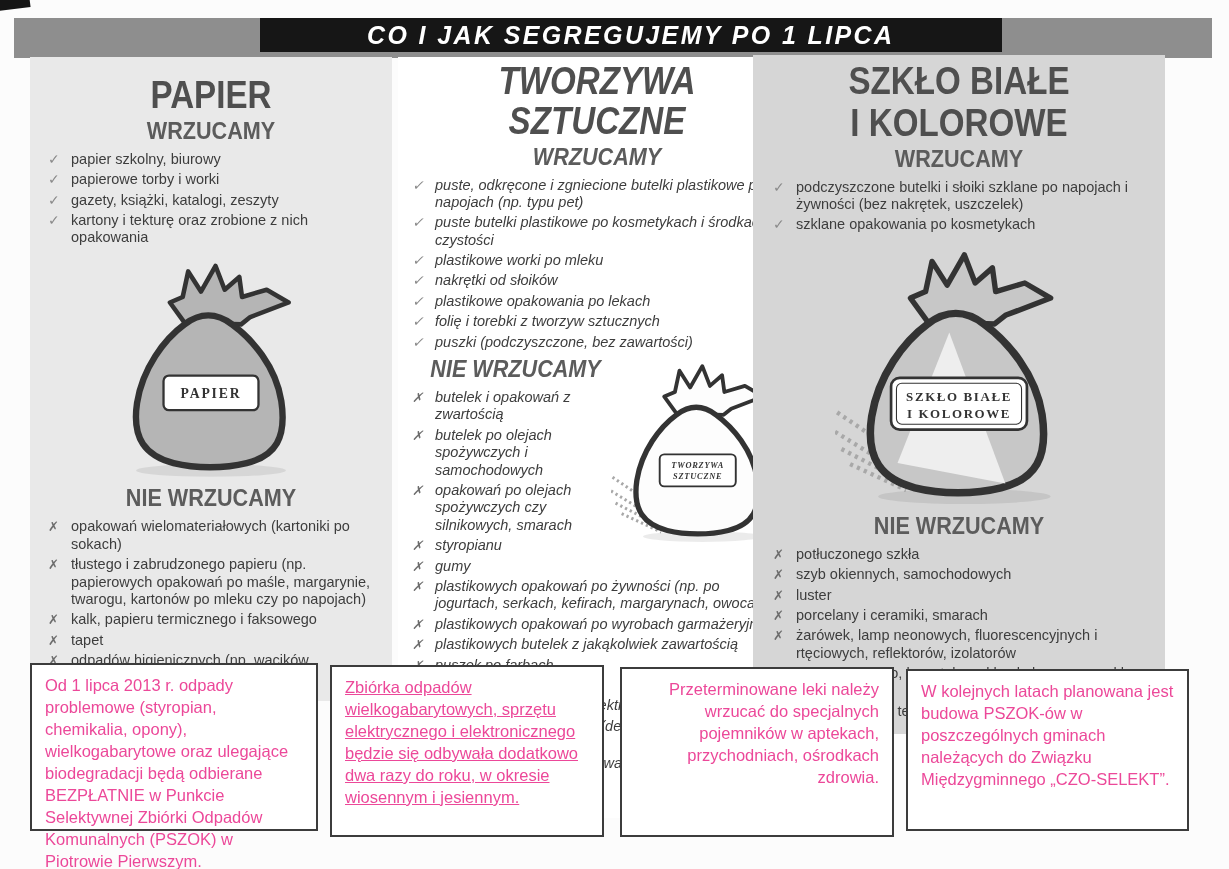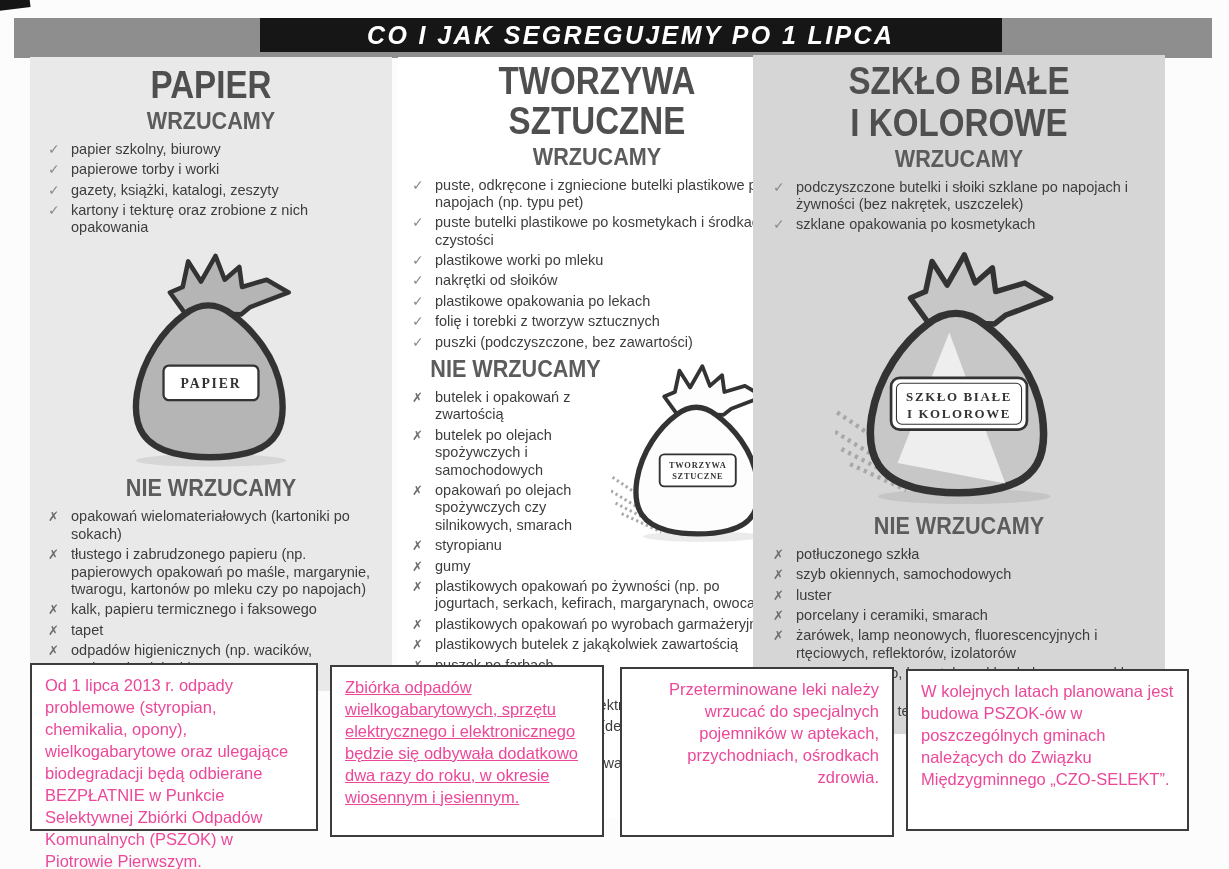--- a/index.html
+++ b/index.html
@@ -8,22 +8,22 @@
     background:#fcfcfc;font-family:"Liberation Sans",sans-serif;
   }
   
   .artifact-tl{position:absolute;left:-4px;top:-2px;width:34px;height:11px;background:#151515;transform:rotate(-7deg);}
   
   .banner{position:absolute;left:14px;top:18px;width:1198px;height:40px;background:#8e8e8e;}
   .banner-block{position:absolute;left:246px;top:0;width:742px;height:34px;background:#161616;display:flex;align-items:center;justify-content:center;}
   .banner-title{color:#ffffff;font-weight:bold;font-style:italic;font-size:26px;letter-spacing:2.5px;white-space:nowrap;transform:scaleX(.96);}
   
   .col{position:absolute;box-sizing:border-box;}
-  #col-papier{left:30px;top:57px;width:362px;min-height:593px;background:#e9e9e9;padding:4px 14px 10px;}
-  #col-tworzywa{left:398px;top:57px;width:398px;background:#ffffff;padding:0 10px;}
+  #col-papier{left:30px;top:57px;width:362px;min-height:593px;background:#e9e9e9;padding:14px 14px 10px;}
+  #col-tworzywa{left:398px;top:57px;width:398px;background:#ffffff;padding:0 10px;font-style:italic;}
   #col-szklo{left:753px;top:55px;width:412px;min-height:597px;background:#d6d6d6;padding:4px 16px 10px;}
   .col-title{text-align:center;font-size:39px;font-weight:bold;color:#4f4f4f;margin:4px 0 0;line-height:1.02;transform:scaleX(.85);}
   .col-title.two{margin:2px 0 0;}
   .throw-head{text-align:center;font-size:24px;font-weight:bold;color:#5c5c5c;margin:2px 0 6px;transform:scaleX(.9);}
   .items{list-style:none;margin:0 0 4px;padding:0;font-size:14.5px;line-height:1.2;color:#3d3d3d;}
   .items li{padding-left:27px;text-indent:-27px;margin:3px 0;}
   .glyph{display:inline-block;width:27px;text-indent:0;padding-left:4px;box-sizing:border-box;font-size:14px;}
   .glyph.check{color:#8a8a8a;}
   .glyph.cross{color:#6d6d6d;font-size:13px;}
   .sack-center{text-align:center;margin:8px 0 2px;}

